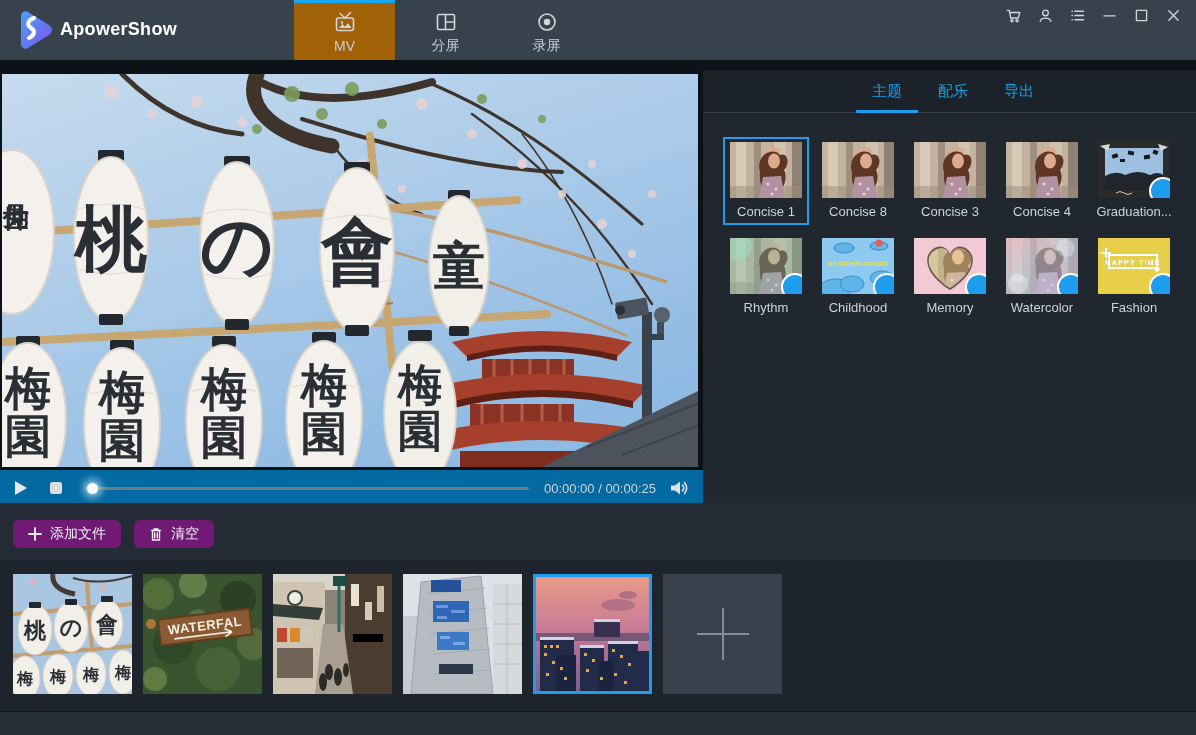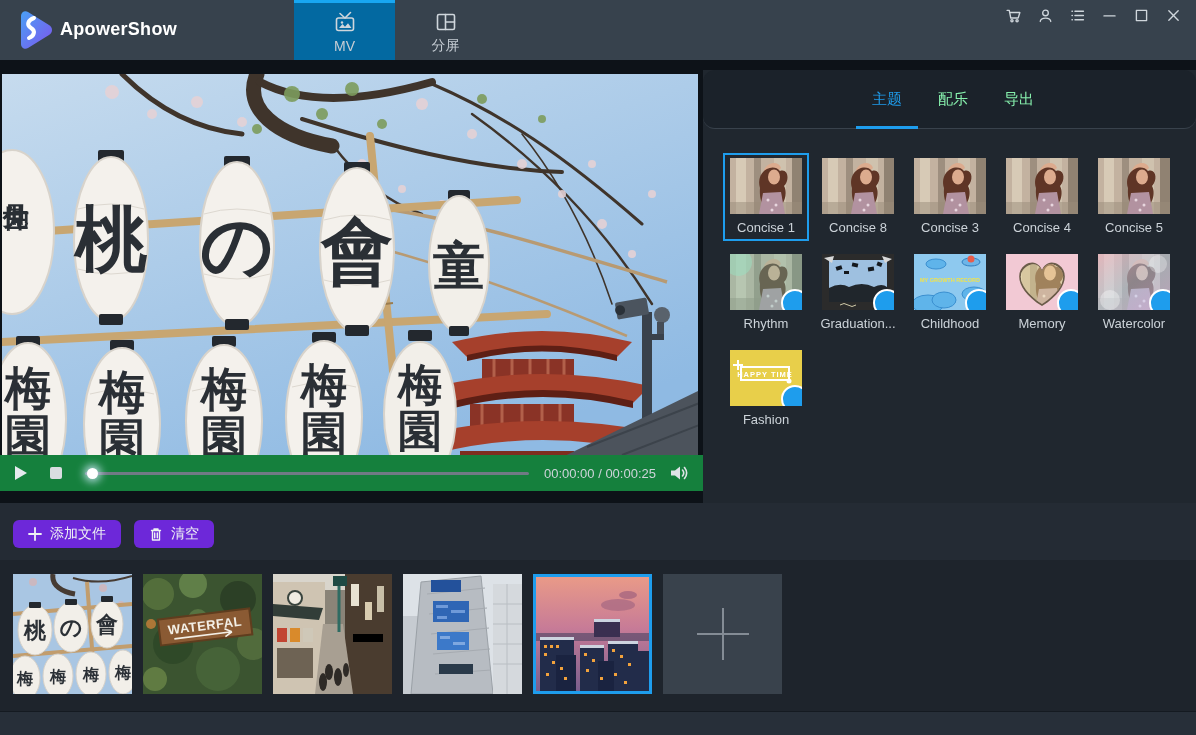--- a/index.html
+++ b/index.html
@@ -7,54 +7,54 @@
   body { position:relative; background:#0d1218; font-family:"Liberation Sans","DejaVu Sans",sans-serif; overflow:hidden; -webkit-font-smoothing:antialiased; }
   svg { display:block; }
 
   
   .header { position:absolute; left:0; top:0; width:1196px; height:60px; background:#37424d; }
   .logo { position:absolute; left:13px; top:10px; width:40px; height:40px; }
   .app-title { position:absolute; left:60px; top:0; height:64px; line-height:58px; color:#ffffff; font-size:18px; font-weight:bold; letter-spacing:.3px; }
   .main-tabs { position:absolute; left:294px; top:0; height:60px; display:flex; }
   .main-tab { width:101px; height:60px; display:flex; flex-direction:column; align-items:center; justify-content:center; gap:3px; color:#c6cdd4; font-size:14px; cursor:pointer; padding-top:5px; }
   .main-tab .t-ic { width:24px; height:24px; }
-  .main-tab.active { background:#0369a1; border-top:3px solid #18a7f2; padding-top:2px; }
+  .main-tab.active { background:#a16207; border-top:3px solid #18a7f2; padding-top:2px; }
   .sys-icons { position:absolute; right:14px; top:2px; height:26px; display:flex; align-items:center; gap:15px; }
   .sys-icons svg { width:17px; height:17px; cursor:pointer; }
 
   
   .content-left { position:absolute; left:0; top:60px; width:703px; height:443px; background:#0d1218; }
   .video { position:absolute; left:2px; top:14px; width:696px; height:393px; background:#9dc2e6; overflow:hidden; }
-  .playerbar { position:absolute; left:0; top:395px; width:703px; height:36px; background:#15803d; display:flex; align-items:center; }
+  .playerbar { position:absolute; left:0; top:410px; width:703px; height:36px; background:#0369a1; display:flex; align-items:center; }
   .pb-play { margin-left:14px; cursor:pointer; }
   .pb-stop { margin-left:21px; cursor:pointer; }
   .pb-slider { flex:1; margin:0 15px 0 22px; position:relative; height:12px; cursor:pointer; }
   .pb-track { position:absolute; left:0; right:0; top:5px; height:3px; background:#707a85; border-radius:2px; }
   .pb-handle { position:absolute; left:2px; top:1px; width:11px; height:11px; border-radius:50%; background:#ffffff; box-shadow:0 0 9px 3px rgba(210,235,255,.85); }
   .pb-time { font-size:13px; color:#ced4da; white-space:nowrap; }
   .pb-vol { margin:0 14px 0 13px; cursor:pointer; }
 
   
   .panel { position:absolute; left:703px; top:70px; width:493px; height:433px; background:#20272f; }
-  .panel-tabs { height:59px; background:#1b222a; border-bottom:1px solid #39424c; display:flex; padding-left:151px;border-radius:12px; }
-  .panel-tab { width:66px; display:flex; align-items:center; justify-content:center; font-size:15px; color:#86efac; position:relative; cursor:pointer; }
+  .panel-tabs { height:43px; background:#1b222a; border-bottom:1px solid #39424c; display:flex; padding-left:151px; }
+  .panel-tab { width:66px; display:flex; align-items:center; justify-content:center; font-size:15px; color:#0ea5e9; position:relative; cursor:pointer; }
   .panel-tab.active { color:#1e9ded; }
   .panel-tab.active::after { content:""; position:absolute; left:2px; right:2px; bottom:-1px; height:3px; background:#1e9ded; }
   .themes { padding:24px 0 0 20px; display:flex; flex-wrap:wrap; }
   .theme { width:86px; margin-right:6px; margin-bottom:8px; border:2px solid transparent; padding:3px 0 4px; text-align:center; cursor:pointer; }
   .theme.selected { border-color:#1e9ded; }
   .theme .thumb { position:relative; overflow:hidden; width:72px; height:56px; margin:0 auto; background:#333a42; }
   .theme .thumb svg { width:72px; height:56px; }
   .theme .t-label { margin-top:6px; font-size:13px; color:#ccd3d9; white-space:nowrap; overflow:hidden; }
   .badge { position:absolute; right:-7px; bottom:-7px; width:28px; height:28px; border-radius:50%; background:#1e9ded; border:2px solid #ffffff; }
   .badge svg { position:absolute; left:5px; top:4px; width:11px; height:12px; }
 
   
   .midband { position:absolute; left:0; top:503px; width:1196px; height:57px; background:#242b34; }
-  .btn { position:absolute; top:17px; height:28px; background:#6d28d9; border-radius:6px; color:#eef1f4; font-size:14px; display:flex; align-items:center; gap:8px; padding:0 15px; cursor:pointer; }
+  .btn { position:absolute; top:17px; height:28px; background:#701a75; border-radius:6px; color:#eef1f4; font-size:14px; display:flex; align-items:center; gap:8px; padding:0 15px; cursor:pointer; }
   .btn-add { left:13px; }
   .btn-clear { left:134px; }
 
   
   .filmstrip { position:absolute; left:0; top:560px; width:1196px; height:151px; background:#1e242c; }
   .tiles { position:absolute; left:13px; top:14px; display:flex; gap:11px; }
   .tile { width:119px; height:120px; background:#2c333c; overflow:hidden; cursor:pointer; position:relative; }
   .tile svg { width:100%; height:100%; }
   .tile.selected { border:3px solid #1e9ded; }
   .tile.add-slot { background:#39424c; display:flex; align-items:center; justify-content:center; }
@@ -161,20 +161,27 @@
       </svg>
       <span>MV</span>
     </div>
     <div class="main-tab">
       <svg class="t-ic" viewBox="0 0 24 24">
         <rect class="stroke-ic" x="3.5" y="4.5" width="17" height="15" rx="1.5"></rect>
         <path class="stroke-ic" d="M11.5 4.5 V19.5 M11.5 12 H20.5"></path>
       </svg>
       <span>分屏</span>
     </div>
+    <div class="main-tab">
+      <svg class="t-ic" viewBox="0 0 24 24">
+        <circle class="stroke-ic" cx="12" cy="12" r="8" stroke-width="1.8"></circle>
+        <circle cx="12" cy="12" r="3.2" fill="#cfd6dc"></circle>
+      </svg>
+      <span>录屏</span>
+    </div>
   </div>
 
   <div class="sys-icons">
     <svg viewBox="0 0 20 20">
       <path class="stroke-ic" d="M2.5 4 H5 L6.8 13 H15.5 L17.5 6.5 H5.8"></path>
       <circle class="stroke-ic" cx="8.2" cy="16.2" r="1.3"></circle>
       <circle class="stroke-ic" cx="14.2" cy="16.2" r="1.3"></circle>
     </svg>
     <svg viewBox="0 0 20 20">
       <circle class="stroke-ic" cx="10" cy="7" r="3.3"></circle>
@@ -419,57 +426,49 @@
       <div class="t-label">Concise 3</div>
     </div>
     <div class="theme">
       <div class="thumb">
           <svg viewBox="0 0 72 56">
             <use href="#sym-woman"></use>
           </svg>
         </div>
       <div class="t-label">Concise 4</div>
     </div>
-    <div class="theme">
-      <div class="thumb">
-          <svg viewBox="0 0 72 56">
-            <use href="#sym-woman"></use>
-          </svg>
-        </div>
-      <div class="t-label">Concise 5</div>
-    </div>
-
-    <div class="theme">
-      <div class="thumb">
-          <svg viewBox="0 0 72 56">
-            <use href="#sym-woman"></use>
-            <rect width="72" height="56" fill="#7ac0a8" opacity=".35"></rect>
-            <circle cx="8" cy="8" r="14" fill="#9adfc0" opacity=".55"></circle>
-            <circle cx="64" cy="50" r="12" fill="#e8f0b0" opacity=".45"></circle>
+
+    <div class="theme">
+      <div class="thumb">
+          <svg viewBox="0 0 72 56">
+            <use href="#sym-grad"></use>
           </svg>
         <div class="badge">
             <svg viewBox="0 0 11 12">
               <path d="M5.5 1 V8 M2 5.5 L5.5 9 L9 5.5" stroke="#ffffff" stroke-width="2" fill="none" stroke-linecap="round" stroke-linejoin="round"></path>
             </svg>
           </div>
       </div>
-      <div class="t-label">Rhythm</div>
-    </div>
-    <div class="theme">
-      <div class="thumb">
-          <svg viewBox="0 0 72 56">
-            <use href="#sym-grad"></use>
+      <div class="t-label">Graduation...</div>
+    </div>
+    <div class="theme">
+      <div class="thumb">
+          <svg viewBox="0 0 72 56">
+            <use href="#sym-woman"></use>
+            <rect width="72" height="56" fill="#7ac0a8" opacity=".35"></rect>
+            <circle cx="8" cy="8" r="14" fill="#9adfc0" opacity=".55"></circle>
+            <circle cx="64" cy="50" r="12" fill="#e8f0b0" opacity=".45"></circle>
           </svg>
         <div class="badge">
             <svg viewBox="0 0 11 12">
               <path d="M5.5 1 V8 M2 5.5 L5.5 9 L9 5.5" stroke="#ffffff" stroke-width="2" fill="none" stroke-linecap="round" stroke-linejoin="round"></path>
             </svg>
           </div>
       </div>
-      <div class="t-label">Graduation...</div>
+      <div class="t-label">Rhythm</div>
     </div>
     <div class="theme">
       <div class="thumb">
           <svg viewBox="0 0 72 56">
             <use href="#sym-childhood"></use>
           </svg>
         <div class="badge">
             <svg viewBox="0 0 11 12">
               <path d="M5.5 1 V8 M2 5.5 L5.5 9 L9 5.5" stroke="#ffffff" stroke-width="2" fill="none" stroke-linecap="round" stroke-linejoin="round"></path>
             </svg>

